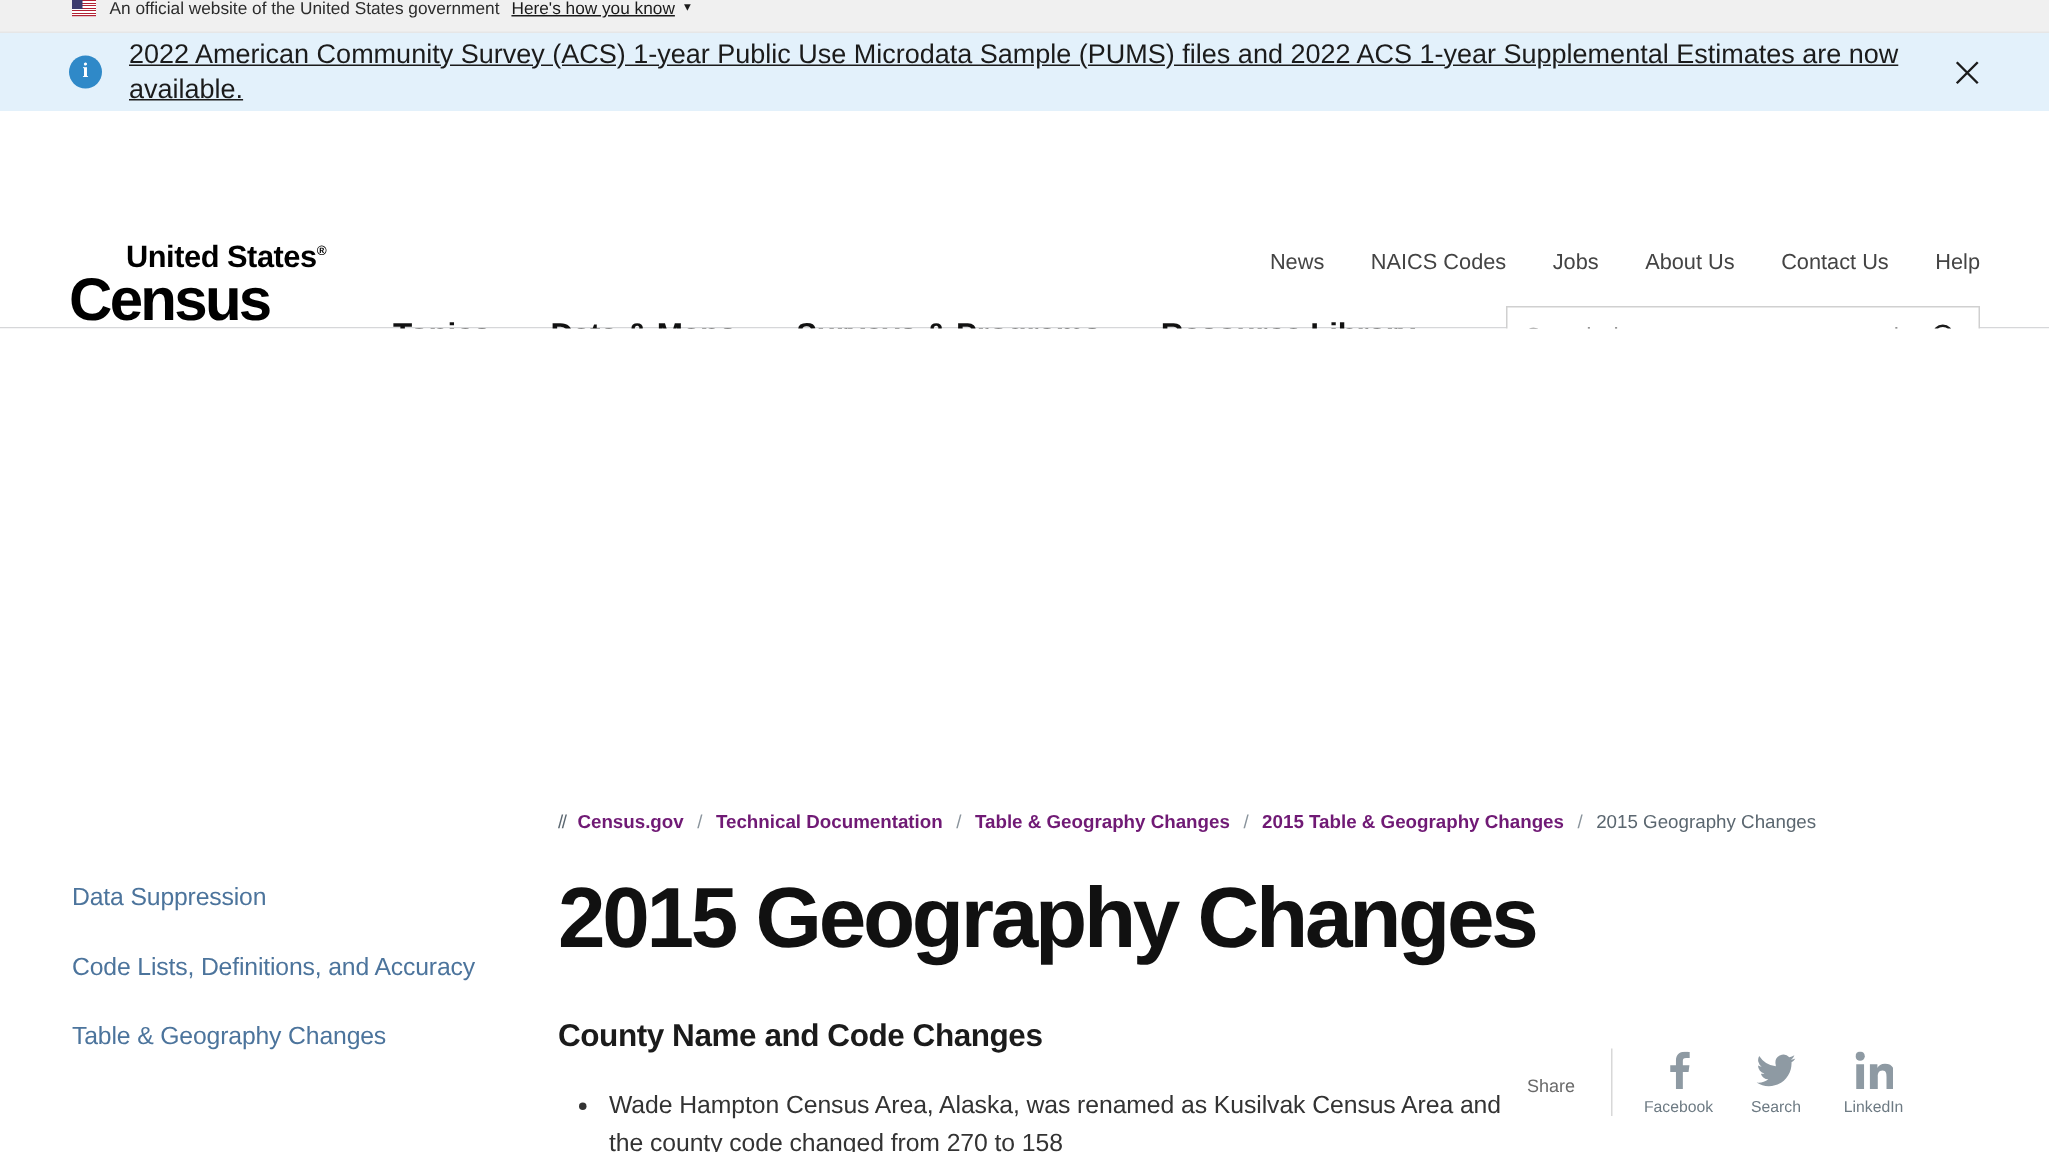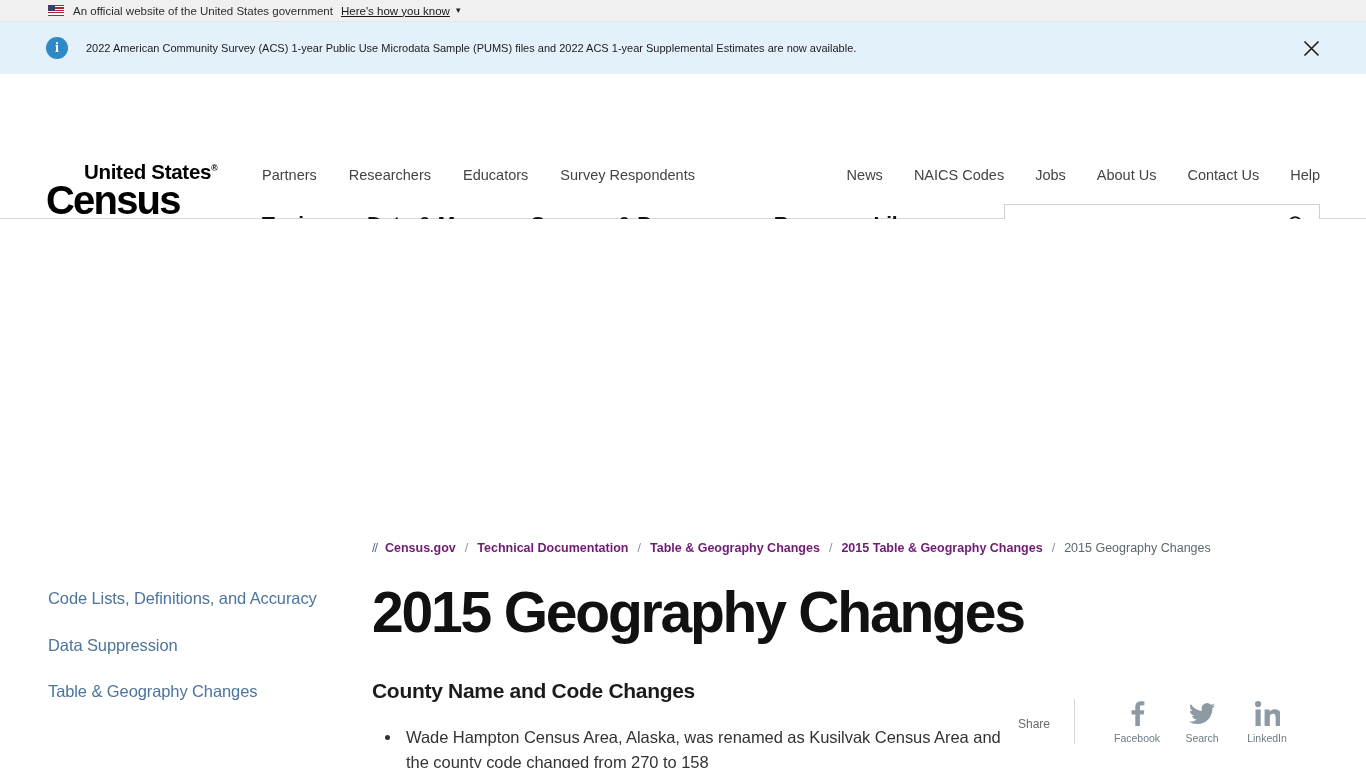--- a/index.html
+++ b/index.html
@@ -16,21 +16,20 @@
     background: #ffffff;
     color: #212121;
     -webkit-font-smoothing: antialiased;
   }
 
   
   .gov-banner {
     height: 22px;
     background: #f0f0f0;
     display: flex;
-    align-items: center;
     padding-left: 48px;
     font-size: 11.5px;
     color: #2c2c2c;
     border-bottom: 1px solid #e6e6e6;
   }
   .flag-icon {
     width: 16px;
     height: 11px;
     margin-right: 9px;
     position: relative;
@@ -90,23 +89,24 @@
     font-weight: bold;
     font-family: "Liberation Serif", serif;
     display: flex;
     align-items: center;
     justify-content: center;
     flex: 0 0 auto;
     margin-right: 18px;
     line-height: 1;
   }
   .alert-text {
-    font-size: 11px;
+    font-size: 18px;
     color: #1b1b1b;
     line-height: 1.3;
+    text-decoration: underline;
   }
   .alert-close {
     position: absolute;
     right: 44px;
     top: 50%;
     transform: translateY(-50%);
     width: 22px; height: 22px;
     cursor: pointer;
     color: #1b1b1b;
     display: flex;
@@ -364,21 +364,21 @@
   .share-label {
     font-size: 12px;
     color: #6a6a6a;
     margin-top: 18px;
     margin-right: 24px;
   }
   .share-icons {
     display: flex;
     gap: 21px;
     border-left: 1px solid #d8d8d8;
-    padding-left: 40px;
+    padding-left: 22px;
   }
   .share-item {
     display: flex;
     flex-direction: column;
     align-items: center;
     cursor: pointer;
     color: #8e9aa3;
     width: 44px;
   }
   .share-glyph {
@@ -422,26 +422,20 @@
 
   <div class="logo">
     <span class="logo-us"><span>United States</span><sup>®</sup></span>
     <span class="logo-census">Census</span>
     <span class="logo-bottom">
       <span class="logo-rule"></span>
       <span class="logo-bureau">Bureau</span>
     </span>
   </div>
 
-  <nav class="util-nav">
-    <a>Partners</a>
-    <a>Researchers</a>
-    <a>Educators</a>
-    <a>Survey Respondents</a>
-  </nav>
 
   <nav class="util-nav-right">
     <a>News</a>
     <a>NAICS Codes</a>
     <a>Jobs</a>
     <a>About Us</a>
     <a>Contact Us</a>
     <a>Help</a>
   </nav>
 
@@ -472,22 +466,22 @@
     <a class="bc-link">Technical Documentation</a>
     <span class="bc-sep">/</span>
     <a class="bc-link">Table &amp; Geography Changes</a>
     <span class="bc-sep">/</span>
     <a class="bc-link">2015 Table &amp; Geography Changes</a>
     <span class="bc-sep">/</span>
     <span class="bc-current">2015 Geography Changes</span>
   </div>
 
   <aside class="sidebar">
+    <a class="sidebar-link">Data Suppression</a>
     <a class="sidebar-link">Code Lists, Definitions, and Accuracy</a>
-    <a class="sidebar-link">Data Suppression</a>
     <a class="sidebar-link">Table &amp; Geography Changes</a>
 
   </aside>
 
   <main class="content">
     <h1 class="page-title">2015 Geography Changes</h1>
     <h2 class="section-heading">County Name and Code Changes</h2>
     <ul class="body-list">
       <li>Wade Hampton Census Area, Alaska, was renamed as Kusilvak Census Area and the county code changed from 270 to 158</li>
 

